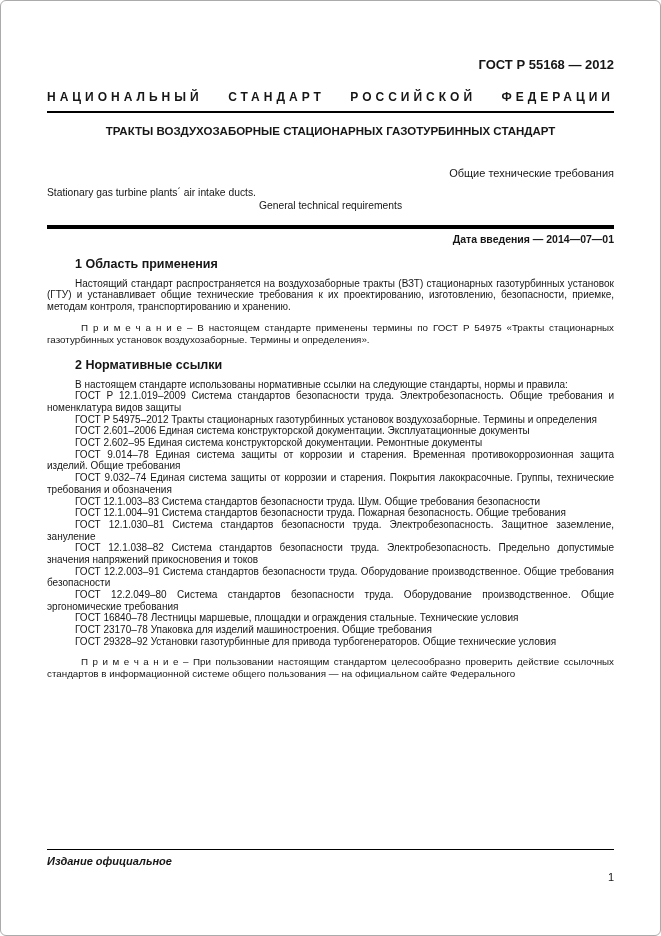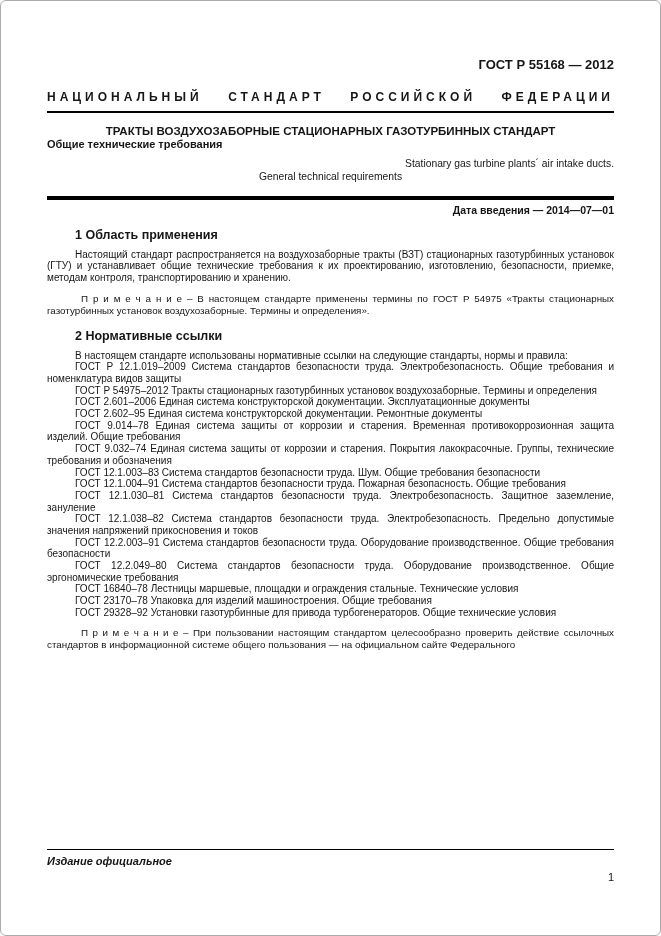--- a/index.html
+++ b/index.html
@@ -36,27 +36,27 @@
     border-top: 2px solid #000;
     margin-bottom: 12px;
   }
   .title-ru {
     text-align: center;
     font-weight: bold;
     font-size: 11.5px;
     margin-top: 4px;
   }
   .subtitle-ru {
-    text-align: left;
-    font-weight: bold;
+    text-align: right;
+    font-weight: normal;
     font-size: 11px;
-    margin-top: 1px;
+    margin-top: 30px;
   }
   .title-en {
-    text-align: right;
+    text-align: left;
     font-size: 10.3px;
     margin-top: 8px;
     line-height: 1.25;
   }
   .title-en2 {
     text-align: center;
     font-size: 10.3px;
     line-height: 1.25;
   }
   .rule-thick {

